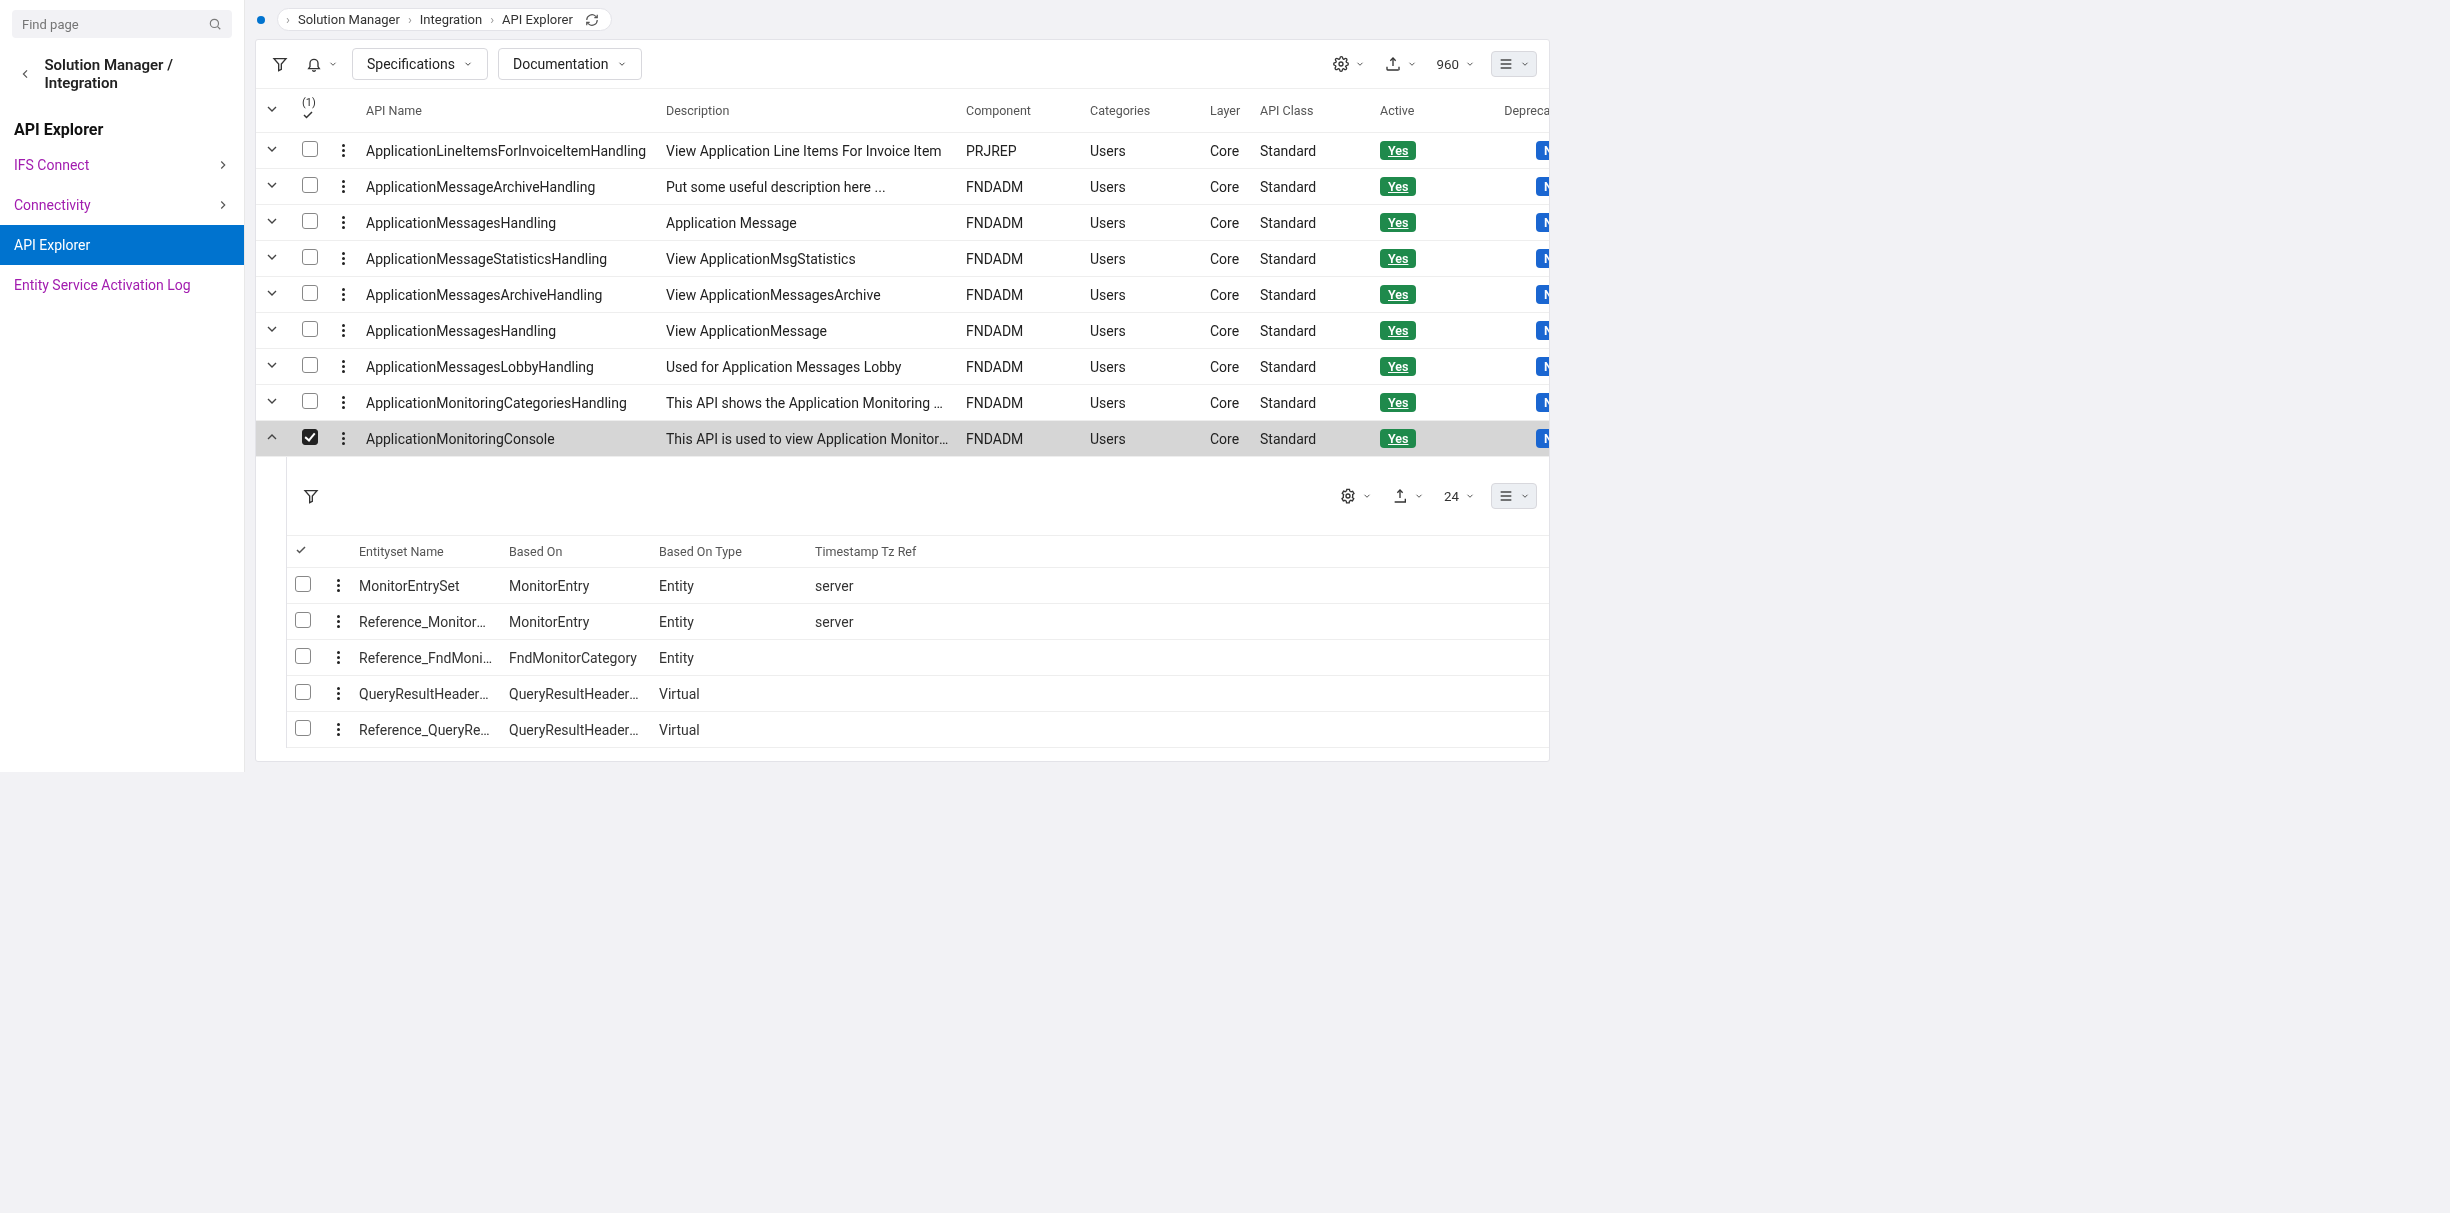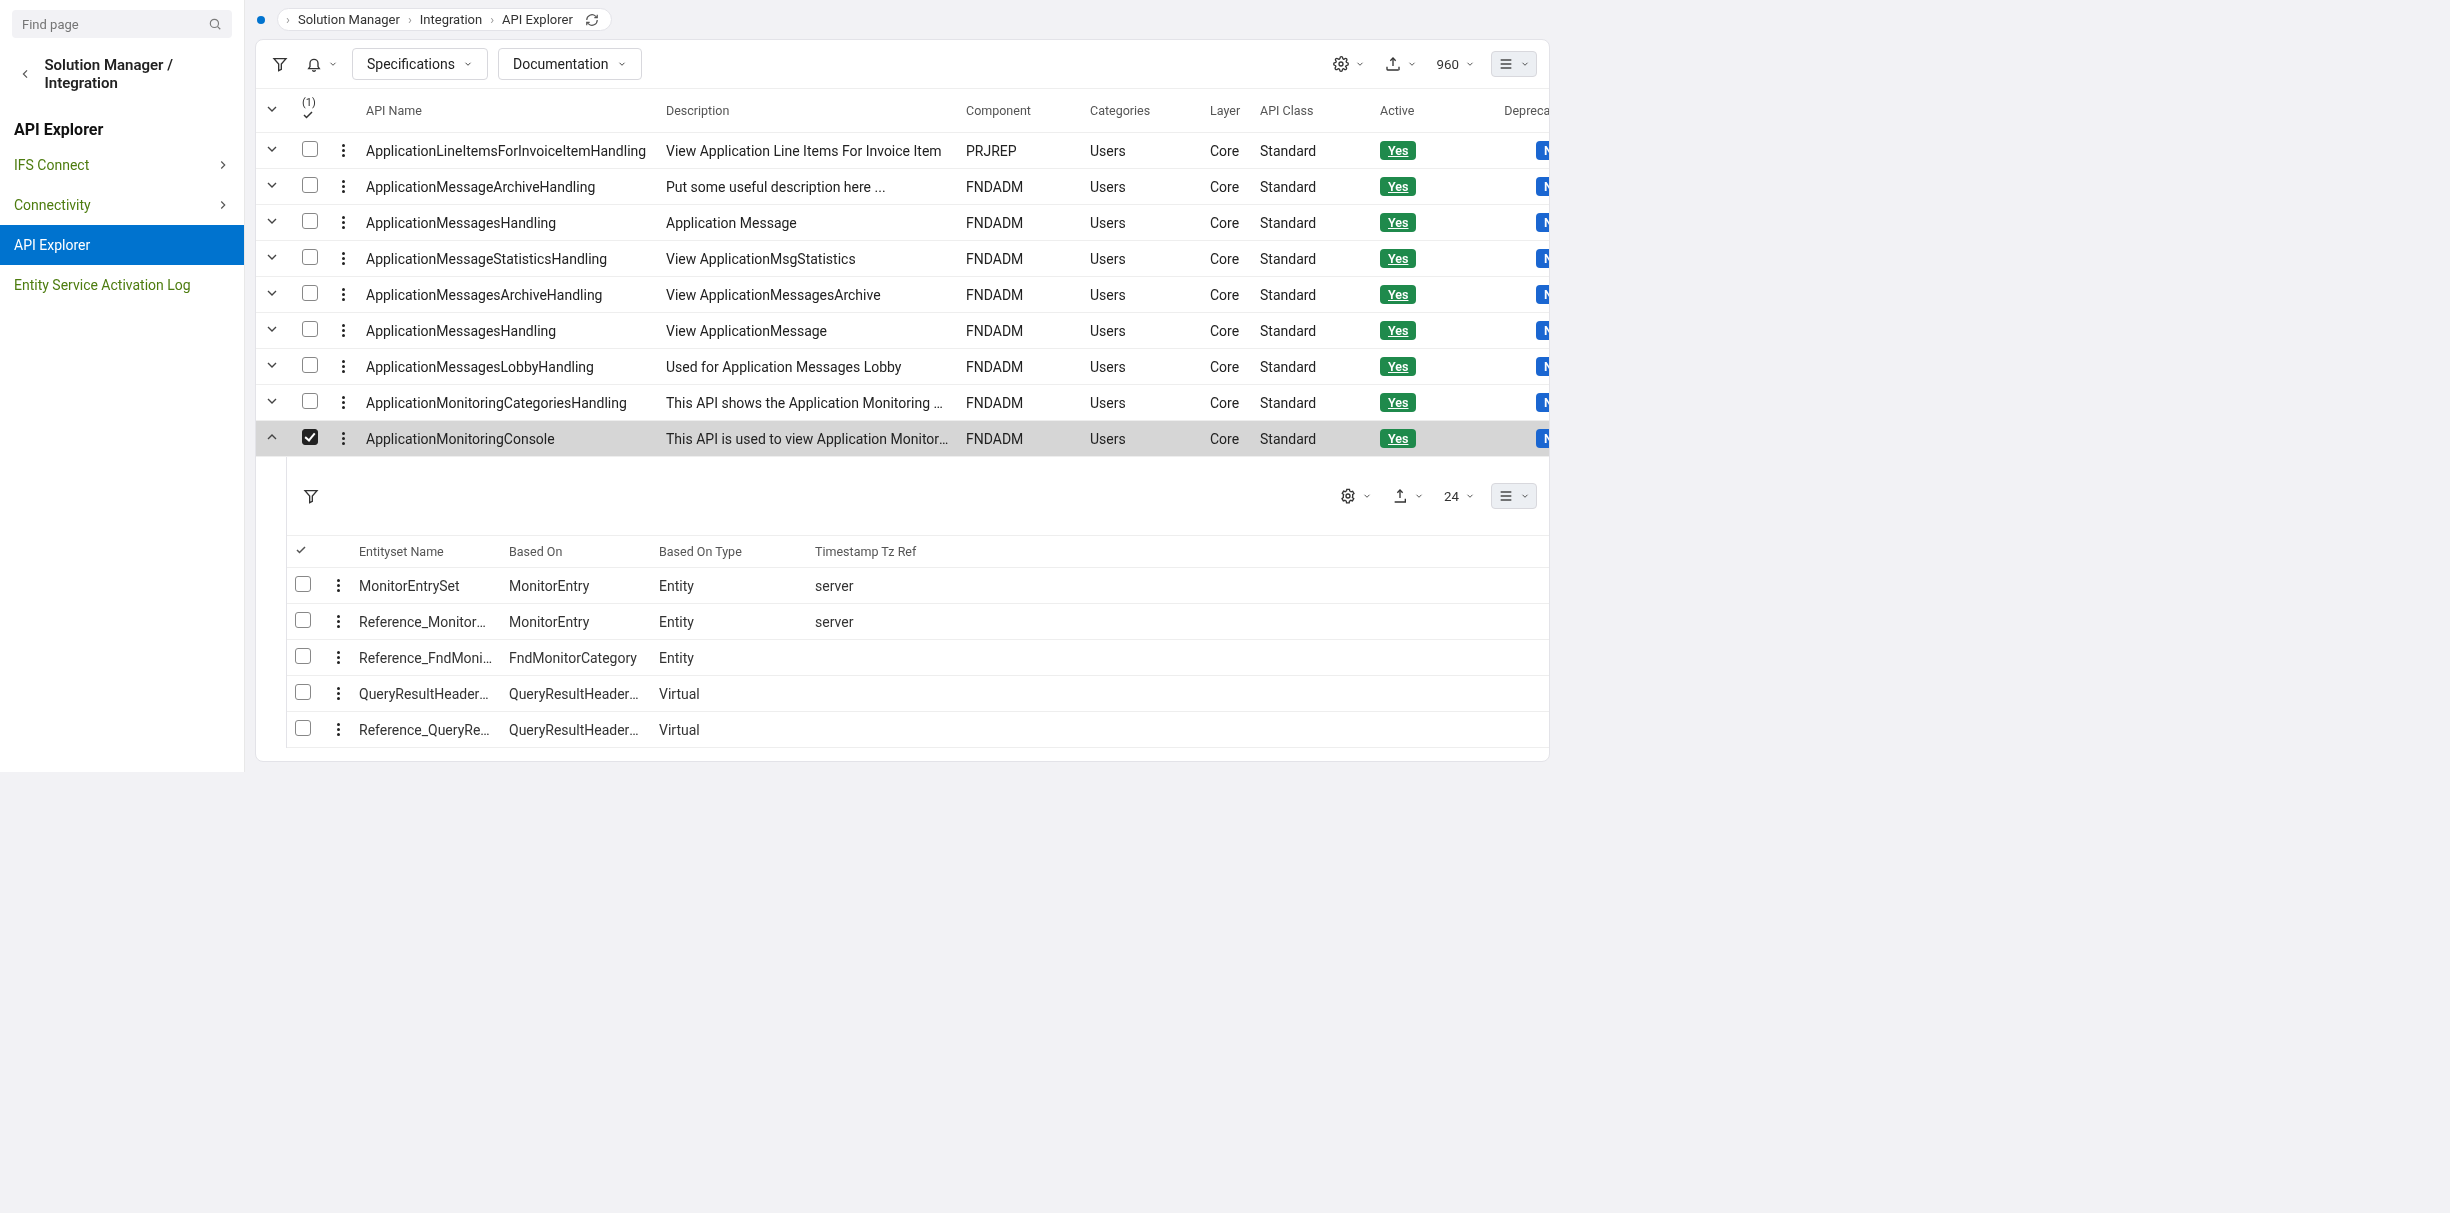--- a/index.html
+++ b/index.html
@@ -8,33 +8,33 @@
 
   
   .sidebar { width: 245px; background: #fff; display: flex; flex-direction: column; border-right: 1px solid #e8e8e8;}
   .search-wrap { padding: 10px 12px 8px; }
   .search { position: relative; background: #f2f2f5; border-radius: 4px; height: 28px; display:flex; align-items:center; padding: 0 10px; }
   .search input { border: none; background: transparent; outline: none; font-size: 13px; flex:1; color:#555;}
   .search-icon { width:14px; height:14px; color:#7a7a7a; }
   .crumb-row { display:flex; align-items:center; gap: 12px; padding: 10px 14px 10px 18px; font-size: 15px; font-weight: 600; color:#222;}
   .back-chev { width:16px; height:16px; color:#555; }
   .side-title { padding: 18px 14px 6px; font-size: 16px; font-weight: 700; color:#111;}
-  .side-item { display:flex; align-items:center; justify-content:space-between; padding: 12px 14px; font-size:14px; color:#4d7c0f; cursor:pointer; }
+  .side-item { display:flex; align-items:center; justify-content:space-between; padding: 12px 14px; font-size:14px; color:#a21caf; cursor:pointer; }
   .side-item.active { background:#0073cf; color:#fff; }
   .side-chev { width:14px; height:14px; color:#555;}
 
   
   .main { flex:1; display:flex; flex-direction:column; min-width:0;}
   .breadcrumb-bar { display:flex; align-items:center; gap:8px; padding: 8px 12px; background:#f2f2f5; font-size:13px; }
   .bc-pill { display:inline-flex; align-items:center; gap:8px; background:#fff; padding: 3px 12px 3px 8px; border-radius: 14px; border:1px solid #e3e3e8;}
   .bc-sep{ color:#999; }
   .dot-blue { width:8px; height:8px; border-radius:50%; background:#0073cf; display:inline-block; margin-right:4px;}
   .refresh-ico{ width:14px; height:14px; color:#555; margin-left:4px;}
 
-  .panel { margin: 0 10px 10px; background:#fff; border:1px solid #e3e3e8; border-radius:8px; display:flex; flex-direction:column; flex:1; min-height:0;}
+  .panel { margin: 0 10px 10px; background:#fff; border:1px solid #e3e3e8; border-radius:3px; display:flex; flex-direction:column; flex:1; min-height:0;}
   .toolbar { display:flex; align-items:center; padding: 8px 12px; gap:10px; border-bottom:1px solid #eee;}
   .tool-right { margin-left:auto; display:flex; align-items:center; gap:12px;}
   .tool-btn { display:inline-flex; align-items:center; gap:6px; height:30px; padding:0 4px; border:none; background:transparent; cursor:pointer; color:#333;}
   .pill-btn { display:inline-flex; align-items:center; gap:8px; height:32px; padding:0 14px; border:1px solid #d8d8dd; border-radius:4px; background:#fff; cursor:pointer; font-size:14px; color:#222;}
   .caret { width:10px; height:10px; }
   .view-toggle { background:#eceff3; border-radius:4px; padding:4px 6px; display:inline-flex; align-items:center; gap:6px; border:1px solid #d8d8dd;}
   .ico { width:16px; height:16px; color:#333; display:inline-block;}
 
   
   .gridwrap { flex:1; overflow-y:auto; position:relative;}

